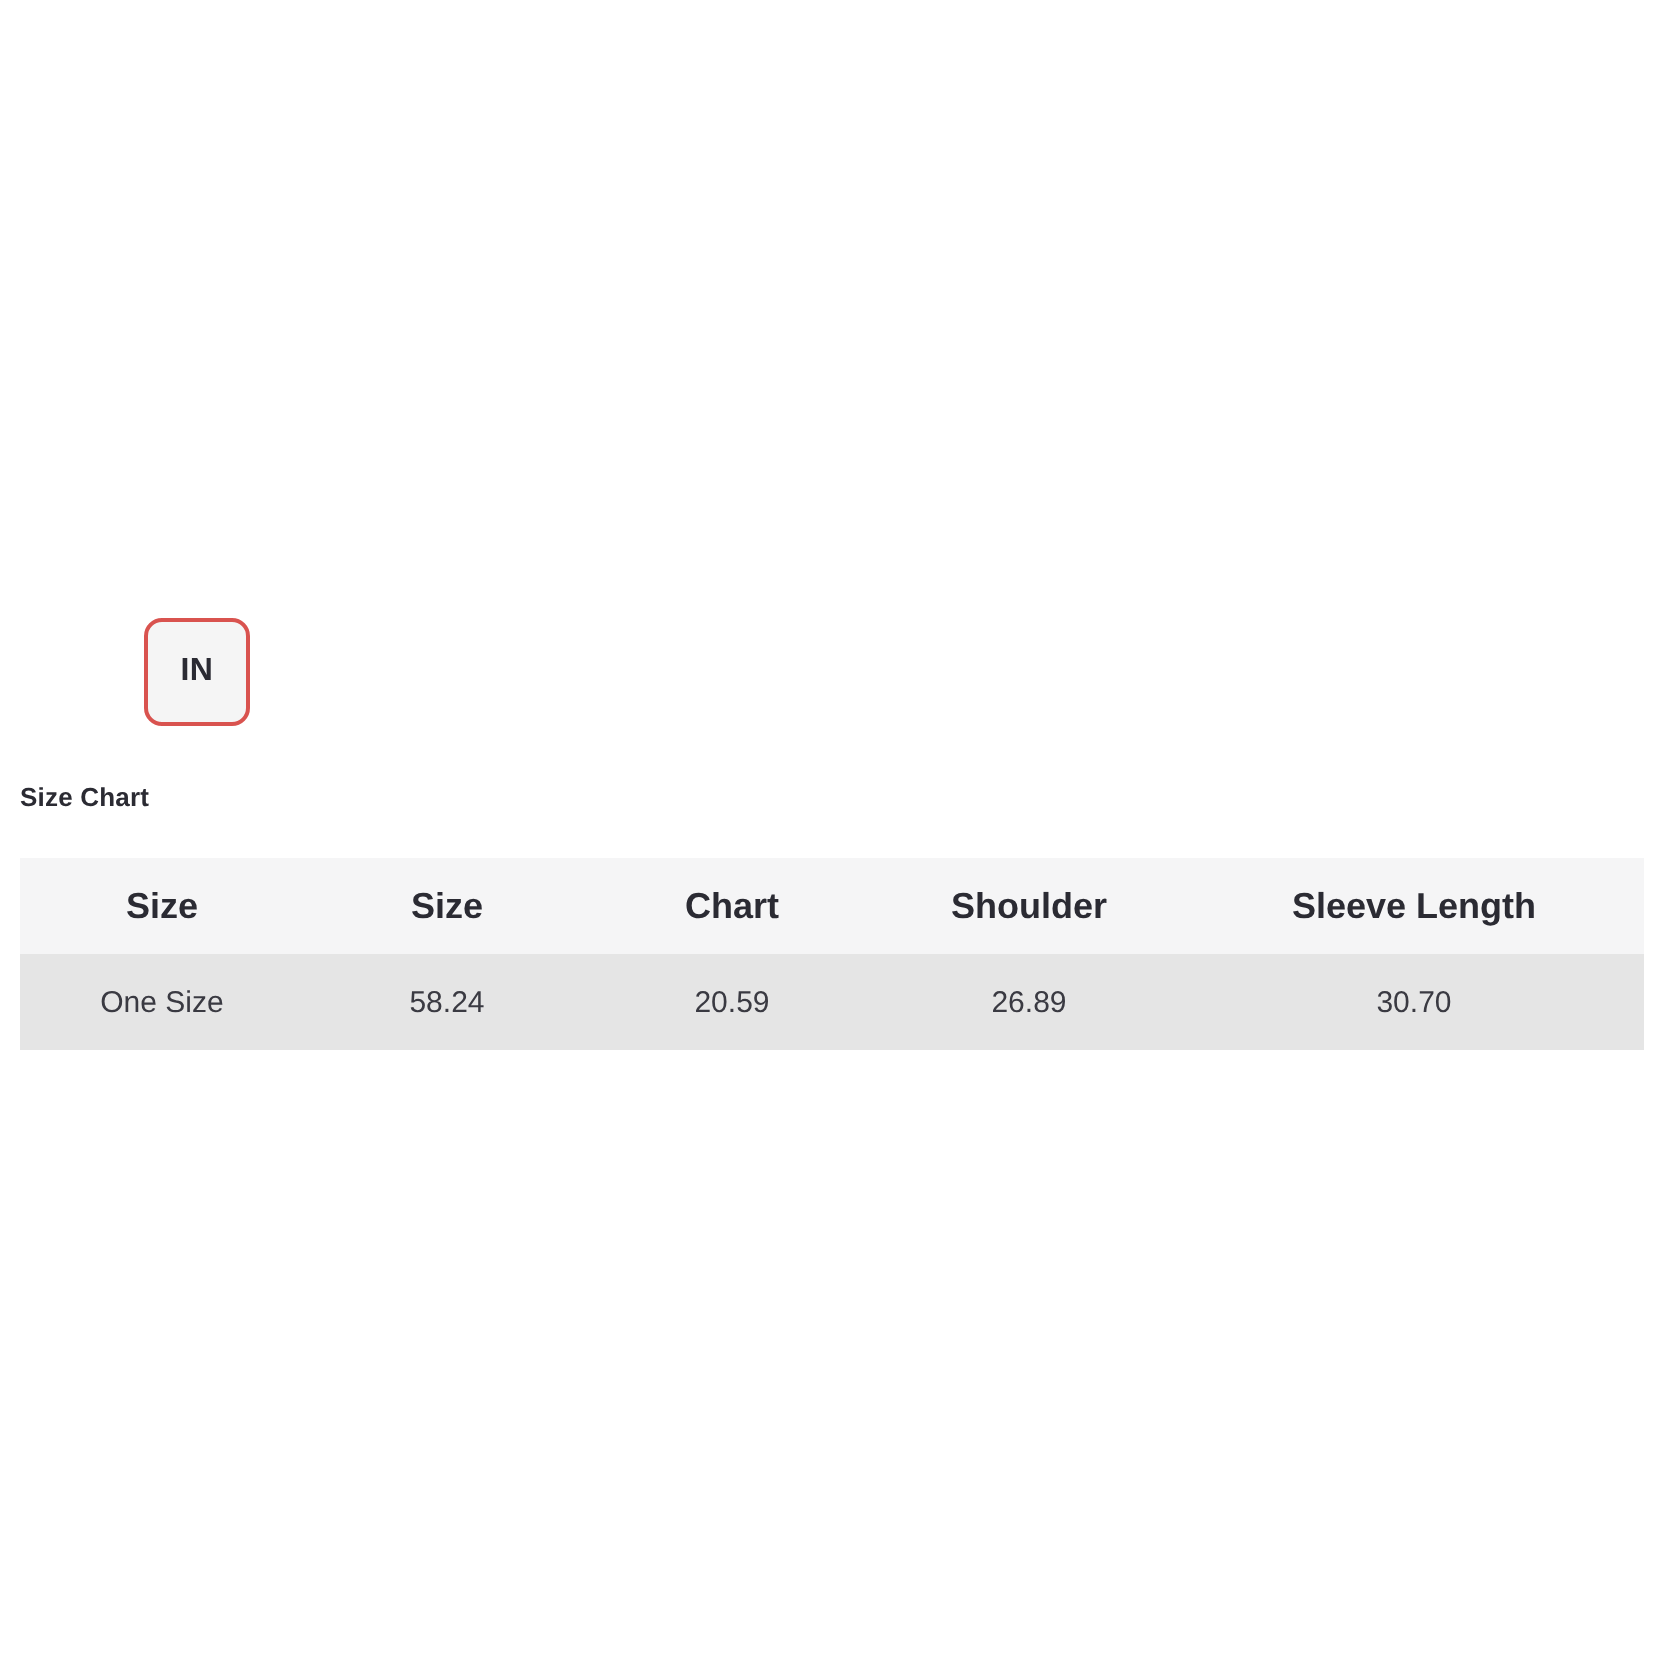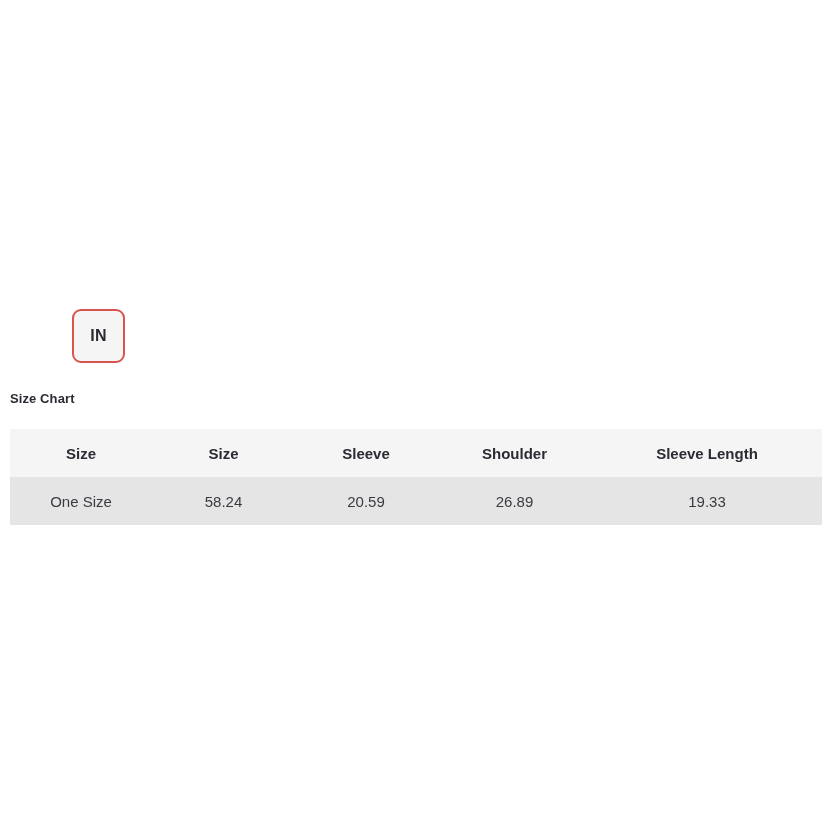--- a/index.html
+++ b/index.html
@@ -74,21 +74,21 @@
     width: 812px;
     border-collapse: collapse;
     table-layout: fixed;
   }
   table.size-table thead tr {
     background: #f5f5f6;
   }
   table.size-table th {
     height: 48px;
     font-family: "Liberation Sans", sans-serif;
-    font-size: 15px;
+    font-size: 18px;
     font-weight: bold;
     color: #2b2b33;
     text-align: center;
     vertical-align: middle;
     padding: 0;
     white-space: nowrap;
   }
   table.size-table tbody tr {
     background: #e5e5e5;
   }
@@ -128,30 +128,30 @@
         <col class="col-size">
         <col class="col-bust">
         <col class="col-length">
         <col class="col-shoulder">
         <col class="col-sleeve">
       </colgroup>
       <thead>
         <tr>
           <th>Size</th>
           <th>Size</th>
-          <th>Sleeve</th>
+          <th>Chart</th>
           <th>Shoulder</th>
           <th>Sleeve Length</th>
         </tr>
       </thead>
       <tbody>
         <tr>
           <td>One Size</td>
           <td>58.24</td>
           <td>20.59</td>
           <td>26.89</td>
-          <td>19.33</td>
+          <td>30.70</td>
         </tr>
       </tbody>
     </table>
   </div>
 
 </div>
 
 </body></html>

